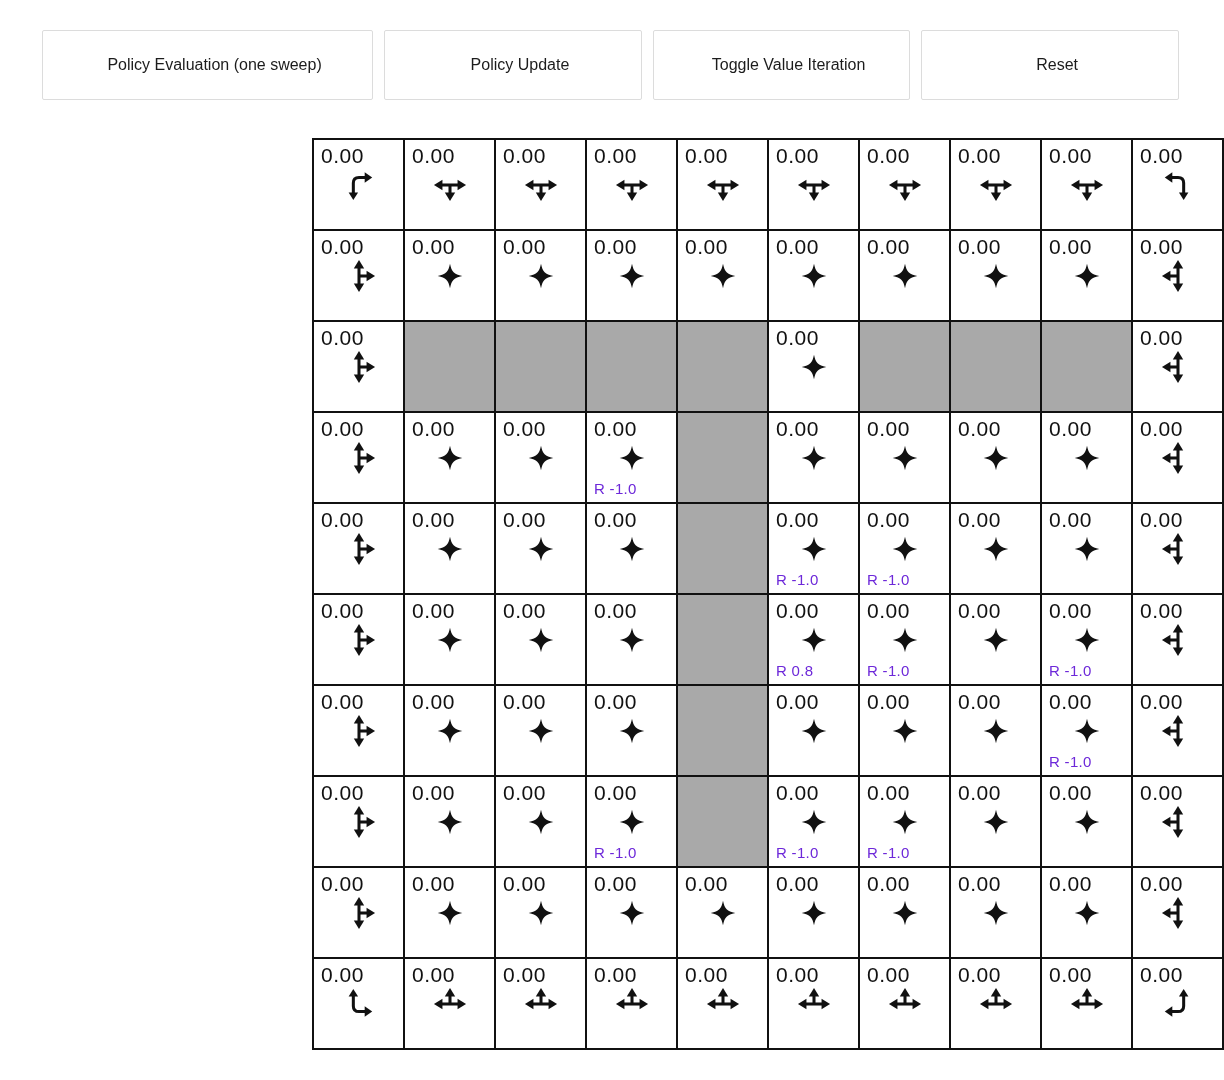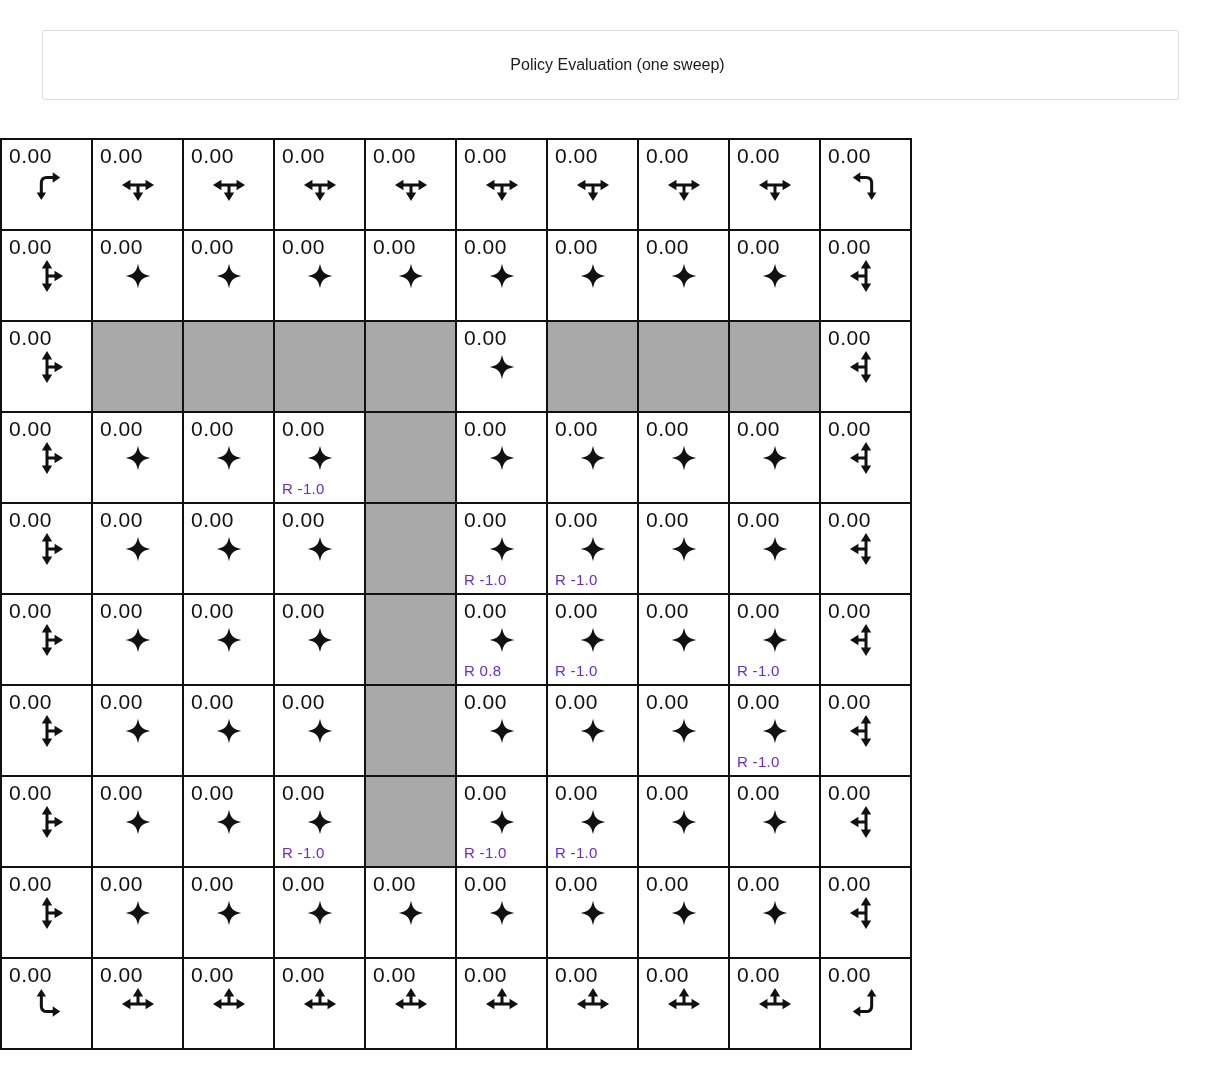--- a/index.html
+++ b/index.html
@@ -7,21 +7,21 @@
   body{
     width:1224px;height:1080px;background:#ffffff;
     font-family:"Liberation Sans",sans-serif;color:#111;overflow:hidden;
   }
   .toolbar{display:flex;gap:11px;padding:30px 45px 0 42px;}
   .tb-btn{
     height:70px;flex:1;background:#fff;border:1px solid #dcdcdc;border-radius:2px;
     font-family:inherit;font-size:16px;color:#1c1c1c;cursor:pointer;padding-left:20px;
   }
   .tb-btn:first-child{flex:1.32;}
-  .grid-wrap{display:flex;justify-content:flex-start;margin-top:38px;}
+  .grid-wrap{display:flex;justify-content:flex-end;margin-top:38px;}
   .grid{
     display:grid;grid-template-columns:repeat(10,89px);grid-auto-rows:89px;
     gap:2px;background:var(--line);border:2px solid var(--line);
   }
   .cell{background:#fff;position:relative;}
   .cell.wall{background:var(--wall);}
   .value{
     position:absolute;top:3px;left:7px;font-size:21px;line-height:25px;
     letter-spacing:0.5px;color:#111;
   }
@@ -33,20 +33,23 @@
   .reward{
     position:absolute;bottom:5px;left:7px;font-size:15px;color:#6d28d9;
     letter-spacing:0.3px;
   }
 </style>
 </head>
 <body>
 
 <div class="toolbar">
   <button class="tb-btn">Policy Evaluation (one sweep)</button>
+  <button class="tb-btn">Policy Update</button>
+  <button class="tb-btn">Toggle Value Iteration</button>
+  <button class="tb-btn">Reset</button>
 </div>
 
 <div class="grid-wrap">
   <div class="grid">
       <div class="cell">
         <div class="value">0.00</div>
         <div class="glyph">
           <svg viewBox="-18 -18 36 36" width="34" height="34" fill="#111" xmlns="http://www.w3.org/2000/svg">
             <path d="M-6,10 L-6,-2 Q-6,-8 0,-8 L7,-8" fill="none" stroke="#111" stroke-width="3.2"></path>
             <path d="M-6,16 L-11,8 L-1,8 Z"></path>

